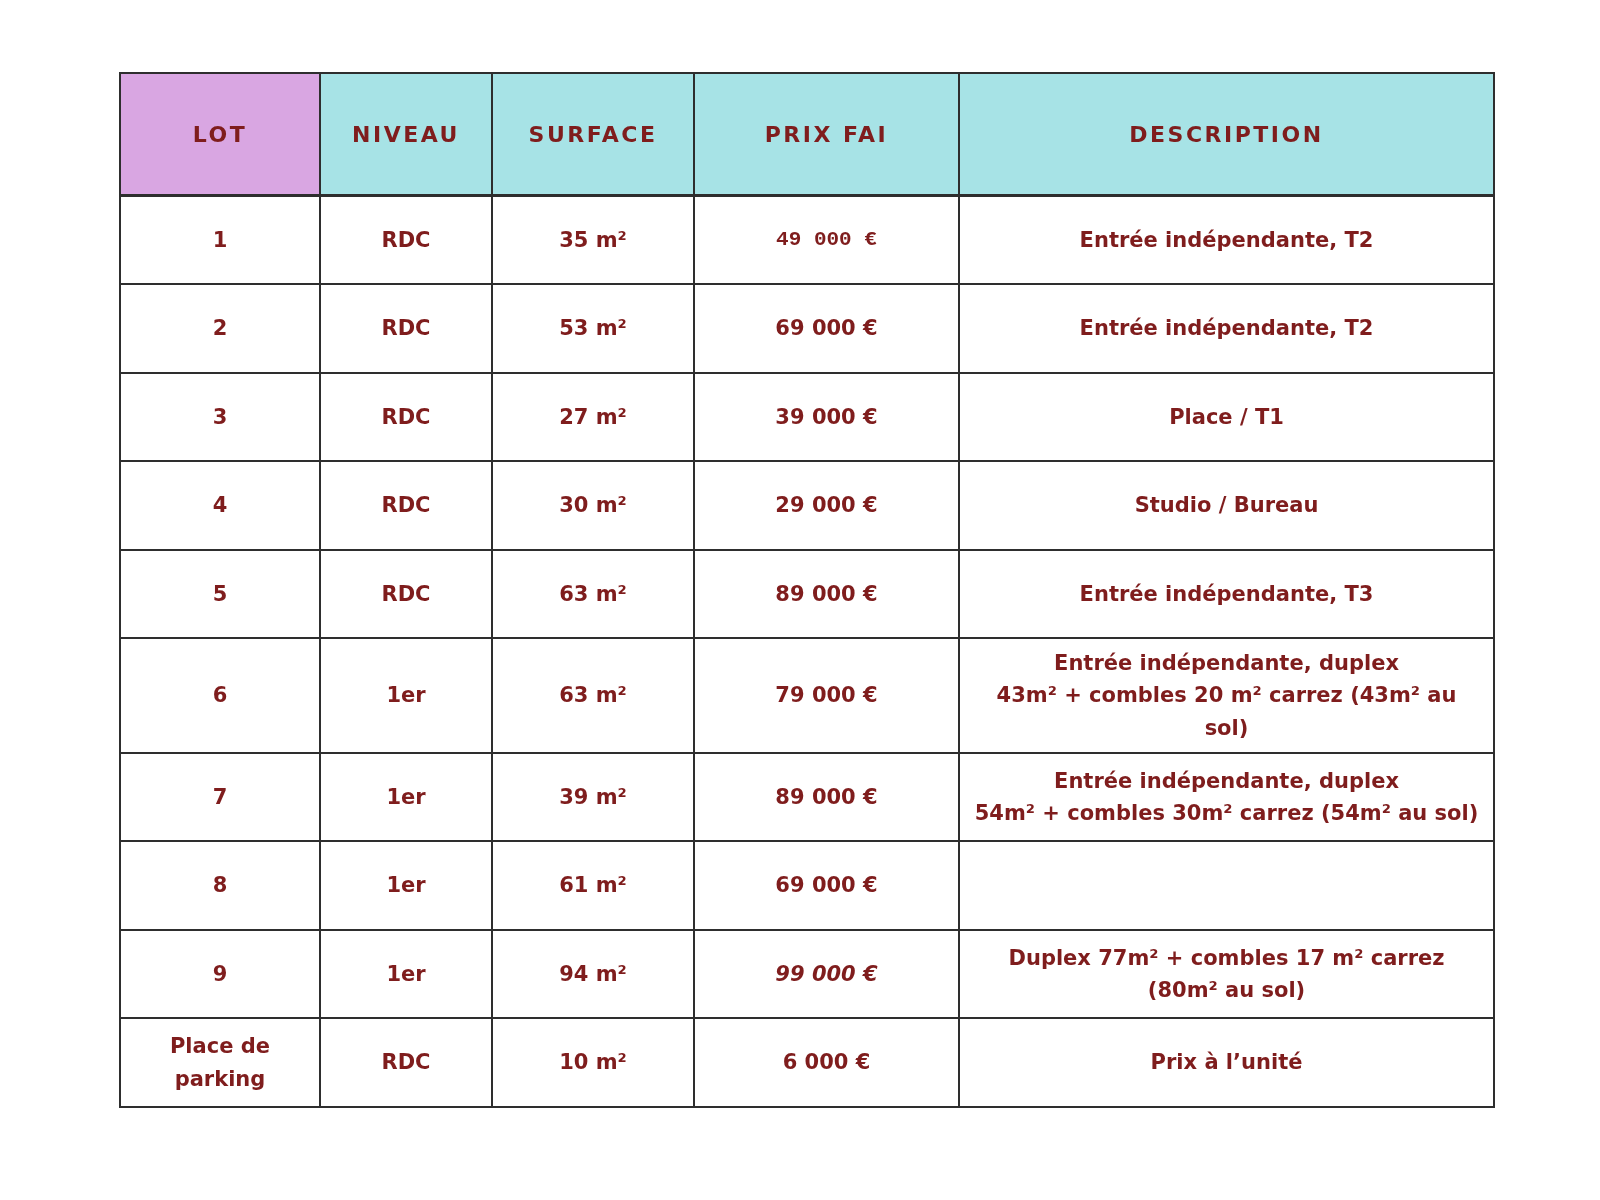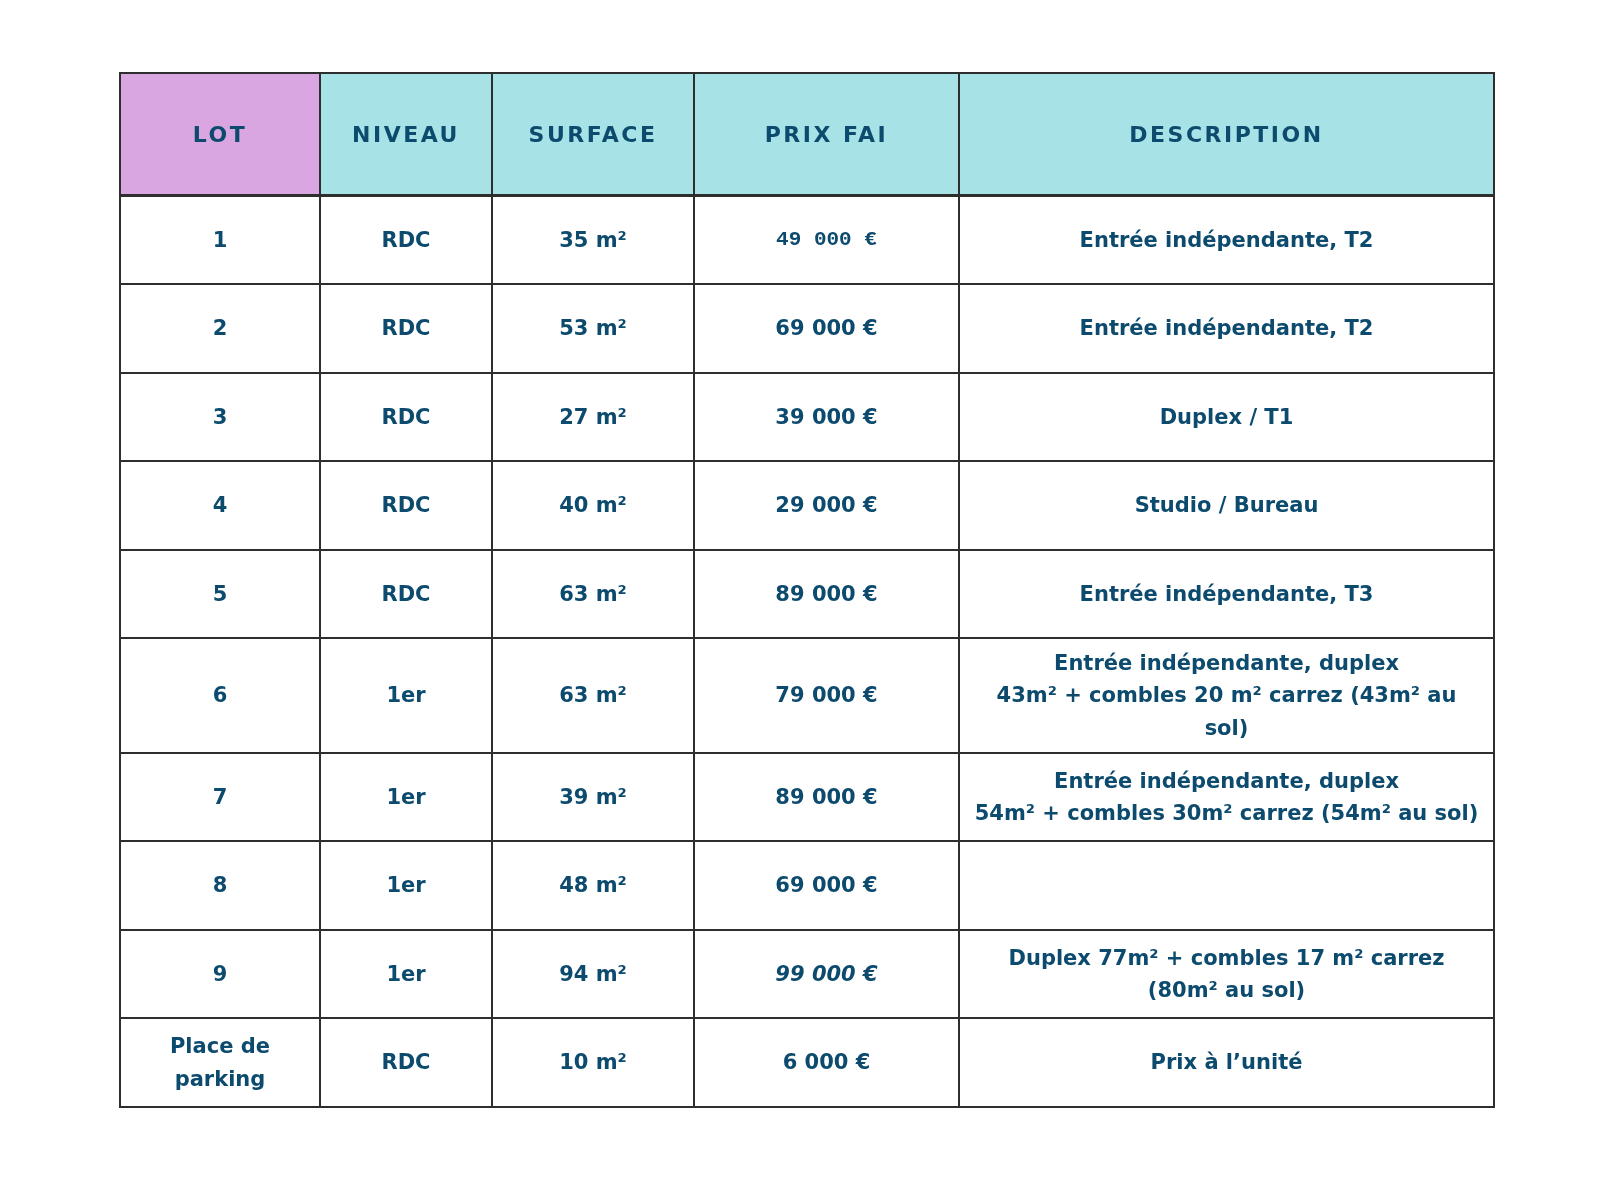--- a/index.html
+++ b/index.html
@@ -50,21 +50,21 @@
     font-size: 21px;
     font-weight: 700;
     line-height: 1.55;
   }
   
 </style>
 </head>
 <body>
 
 <div class="page">
-  <table class="lots-table" style="color: #0c4a6e;">
+  <table class="lots-table" style="color: #7f1d1d;">
     <colgroup>
       <col style="width:200px">
       <col style="width:172px">
       <col style="width:202px">
       <col style="width:265px">
       <col style="width:535px">
     </colgroup>
     <thead>
       <tr>
         <th class="th-lot" style="background: rgb(217, 166, 226); border-color: rgb(46, 46, 46);">LOT</th>
@@ -87,26 +87,26 @@
         <td style="border-color: rgb(46, 46, 46);">RDC</td>
         <td style="border-color: rgb(46, 46, 46); border-radius: 26px;">53 m²</td>
         <td style="border-color: rgb(46, 46, 46);">69 000 €</td>
         <td style="border-color: rgb(46, 46, 46);">Entrée indépendante, T2</td>
       </tr>
       <tr>
         <td style="border-color: rgb(46, 46, 46);">3</td>
         <td style="border-color: rgb(46, 46, 46);">RDC</td>
         <td style="border-color: rgb(46, 46, 46);">27 m²</td>
         <td style="border-color: rgb(46, 46, 46);">39 000 €</td>
-        <td style="border-color: rgb(46, 46, 46);">Duplex / T1</td>
+        <td style="border-color: rgb(46, 46, 46);">Place / T1</td>
       </tr>
       <tr>
         <td style="border-color: rgb(46, 46, 46);">4</td>
         <td style="border-color: rgb(46, 46, 46);">RDC</td>
-        <td style="border-color: rgb(46, 46, 46);">40 m²</td>
+        <td style="border-color: rgb(46, 46, 46);">30 m²</td>
         <td style="border-color: rgb(46, 46, 46);">29 000 €</td>
         <td style="border-color: rgb(46, 46, 46);">Studio / Bureau</td>
       </tr>
       <tr>
         <td style="border-color: rgb(46, 46, 46);">5</td>
         <td style="border-color: rgb(46, 46, 46);">RDC</td>
         <td style="border-color: rgb(46, 46, 46);">63 m²</td>
         <td style="border-color: rgb(46, 46, 46);">89 000 €</td>
         <td style="border-color: rgb(46, 46, 46);">Entrée indépendante, T3</td>
       </tr>
@@ -122,21 +122,21 @@
         <td style="border-color: rgb(46, 46, 46);">7</td>
         <td style="border-color: rgb(46, 46, 46);">1er</td>
         <td style="border-color: rgb(46, 46, 46);">39 m²</td>
         <td style="border-color: rgb(46, 46, 46);">89 000 €</td>
         <td style="border-color: rgb(46, 46, 46);">Entrée indépendante, duplex
 54m² + combles 30m² carrez (54m² au sol)</td>
       </tr>
       <tr>
         <td style="border-color: rgb(46, 46, 46);">8</td>
         <td style="border-color: rgb(46, 46, 46);">1er</td>
-        <td style="border-color: rgb(46, 46, 46);">48 m²</td>
+        <td style="border-color: rgb(46, 46, 46);">61 m²</td>
         <td style="border-color: rgb(46, 46, 46);">69 000 €</td>
         <td style="border-color: rgb(46, 46, 46);"></td>
       </tr>
       <tr>
         <td style="border-color: rgb(46, 46, 46);">9</td>
         <td style="border-color: rgb(46, 46, 46);">1er</td>
         <td style="border-color: rgb(46, 46, 46);">94 m²</td>
         <td style="border-color: rgb(46, 46, 46); font-style: italic;">99 000 €</td>
         <td style="border-color: rgb(46, 46, 46);">Duplex 77m² + combles 17 m² carrez
 (80m² au sol)</td>

